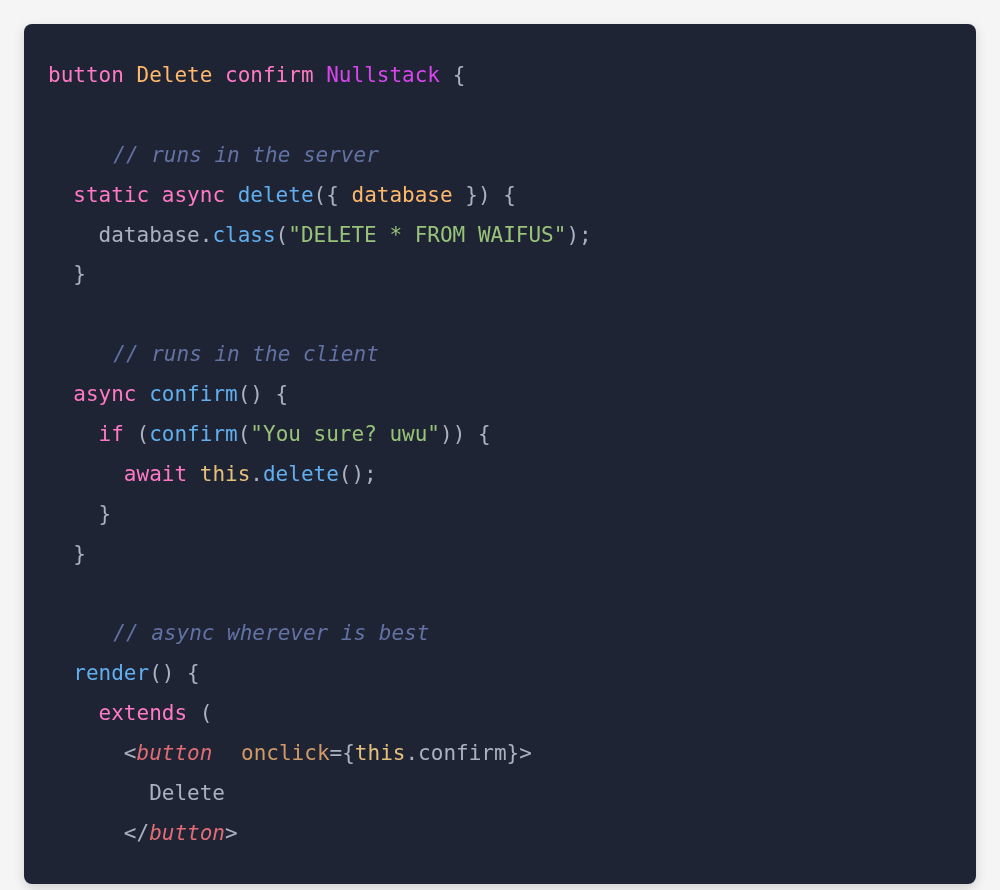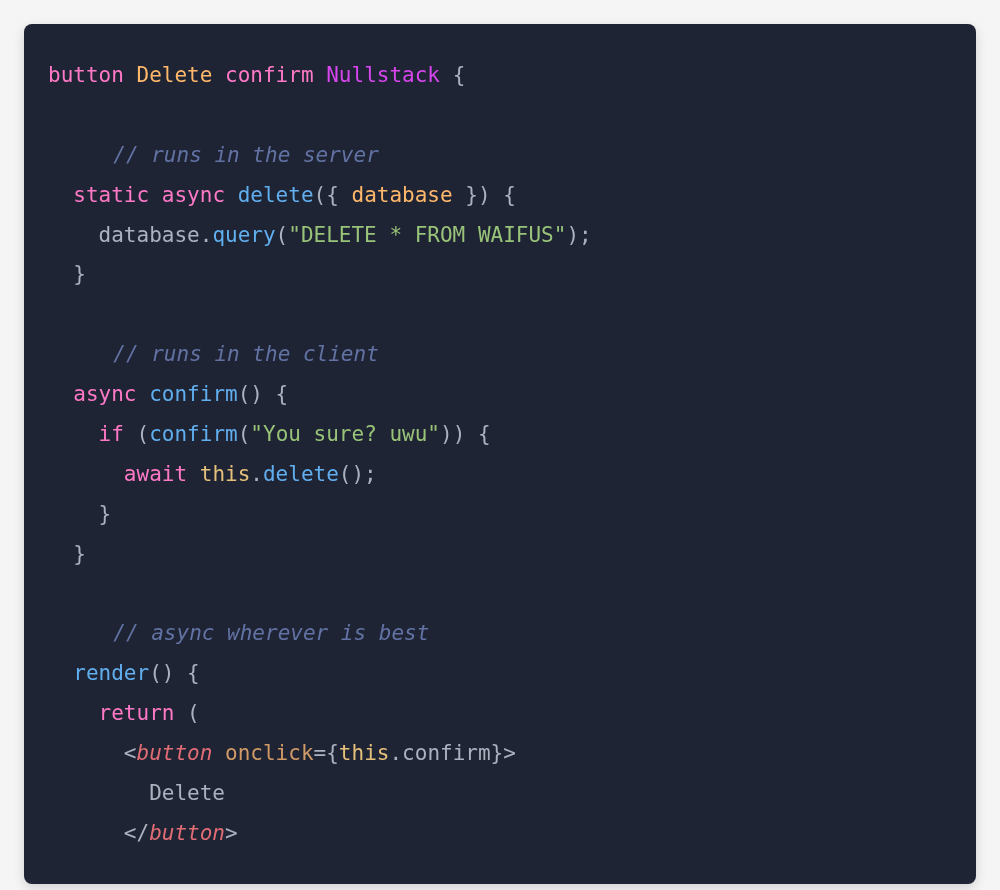--- a/index.html
+++ b/index.html
@@ -31,43 +31,43 @@
     }
     .tok-keyword { color: #ff79c6; }
     .tok-class { color: #ffb86c; }
     .tok-class2 { color: #d946ef; }
     .tok-comment { color: #6272a4; font-style: italic; margin-left: 40px; }
     .tok-function { color: #61afef; }
     .tok-param { color: #ffb86c; }
     .tok-punct { color: #abb2bf; }
     .tok-default { color: #abb2bf; }
     .tok-string { color: #98c379; }
-    .tok-attr { color: #d19a66; }
+    .tok-attr { color: #d19a66; margin-left: 16px; }
     .tok-tag { color: #e06c75; font-style: italic; }
     .tok-this { color: #e5c07b; }
     .tok-method { color: #61afef; }
     .tok-jsx-expr { color: #abb2bf; }
   </style>
 </head>
 <body>
 
 <div class="code-block">
   <pre><code id="code-target"><span class="tok-keyword">button</span><span class="tok-default"> </span><span class="tok-class">Delete</span><span class="tok-default"> </span><span class="tok-keyword">confirm</span><span class="tok-default"> </span><span class="tok-class2">Nullstack</span><span class="tok-default"> </span><span class="tok-punct">{</span>
 
 <span class="tok-default">  </span><span class="tok-comment">// runs in the server</span>
 <span class="tok-default">  </span><span class="tok-keyword">static</span><span class="tok-default"> </span><span class="tok-keyword">async</span><span class="tok-default"> </span><span class="tok-function">delete</span><span class="tok-punct">({ </span><span class="tok-param">database</span><span class="tok-punct"> }) {</span>
-<span class="tok-default">    database</span><span class="tok-punct">.</span><span class="tok-method">query</span><span class="tok-punct">(</span><span class="tok-string">"DELETE * FROM WAIFUS"</span><span class="tok-punct">);</span>
+<span class="tok-default">    database</span><span class="tok-punct">.</span><span class="tok-method">class</span><span class="tok-punct">(</span><span class="tok-string">"DELETE * FROM WAIFUS"</span><span class="tok-punct">);</span>
 <span class="tok-default">  </span><span class="tok-punct">}</span>
 
 <span class="tok-default">  </span><span class="tok-comment">// runs in the client</span>
 <span class="tok-default">  </span><span class="tok-keyword">async</span><span class="tok-default"> </span><span class="tok-function">confirm</span><span class="tok-punct">() {</span>
 <span class="tok-default">    </span><span class="tok-keyword">if</span><span class="tok-default"> </span><span class="tok-punct">(</span><span class="tok-method">confirm</span><span class="tok-punct">(</span><span class="tok-string">"You sure? uwu"</span><span class="tok-punct">)) {</span>
 <span class="tok-default">      </span><span class="tok-keyword">await</span><span class="tok-default"> </span><span class="tok-this">this</span><span class="tok-punct">.</span><span class="tok-method">delete</span><span class="tok-punct">();</span>
 <span class="tok-default">    </span><span class="tok-punct">}</span>
 <span class="tok-default">  </span><span class="tok-punct">}</span>
 
 <span class="tok-default">  </span><span class="tok-comment">// async wherever is best</span>
 <span class="tok-default">  </span><span class="tok-function">render</span><span class="tok-punct">() {</span>
-<span class="tok-default">    </span><span class="tok-keyword">return</span><span class="tok-default"> </span><span class="tok-punct">(</span>
+<span class="tok-default">    </span><span class="tok-keyword">extends</span><span class="tok-default"> </span><span class="tok-punct">(</span>
 <span class="tok-default">      </span><span class="tok-punct">&lt;</span><span class="tok-tag">button</span><span class="tok-default"> </span><span class="tok-attr">onclick</span><span class="tok-punct">=</span><span class="tok-jsx-expr">{</span><span class="tok-this">this</span><span class="tok-punct">.</span><span class="tok-default">confirm</span><span class="tok-jsx-expr">}</span><span class="tok-punct">&gt;</span>
 <span class="tok-default">        Delete</span>
 <span class="tok-default">      </span><span class="tok-punct">&lt;/</span><span class="tok-tag">button</span><span class="tok-punct">&gt;</span></code></pre>
 </div>
 
 </body></html>

